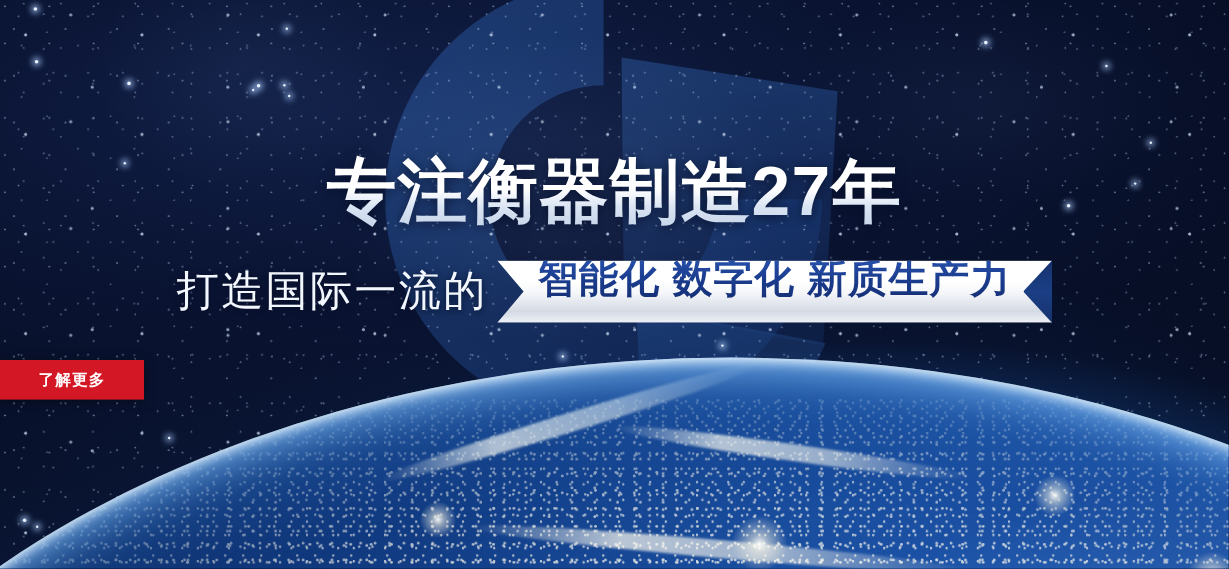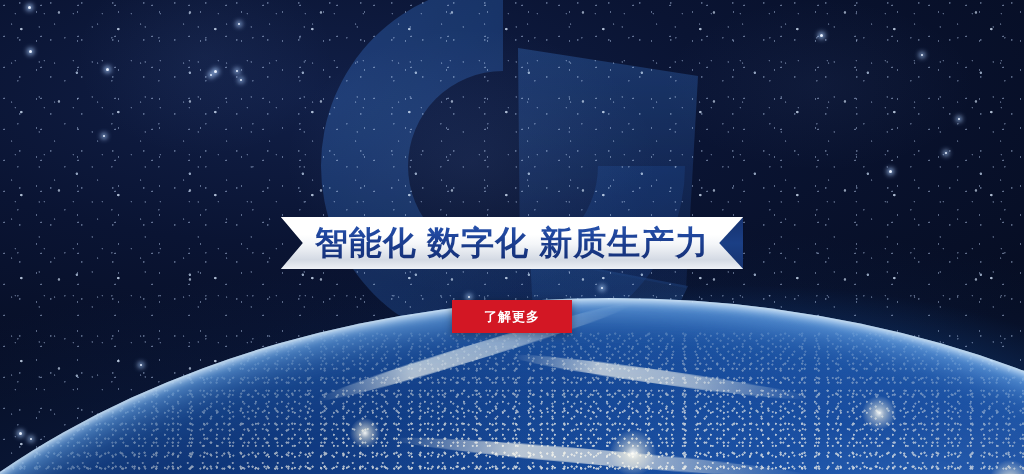--- a/index.html
+++ b/index.html
@@ -193,23 +193,23 @@
     color: #f2f6fd;
     letter-spacing: 2px;
     text-shadow: 0 2px 6px rgba(3,12,36,0.85);
   }
   .sub-side.left  { margin-right: 8px; }
   .sub-side.right { margin-left: 8px; }
 
   .ribbon {
     position: relative;
     height: 52px;
-    padding: 2px 34px;
+    padding: 14px 34px;
     display: flex;
-    align-items: center;
+    align-items: flex-end;
     justify-content: center;
     background: linear-gradient(180deg, #ffffff 0%, #ffffff 34%, #f4f6f9 52%, #d4dae4 82%, #eef1f6 100%);
     -webkit-clip-path: polygon(0 0, 100% 0, 100% 100%, 0 100%, 22px 50%);
     clip-path: polygon(0 0, 100% 0, 100% 100%, 0 100%, 22px 50%);
     box-shadow: 0 2px 10px rgba(2,10,32,0.55);
   }
   .ribbon::after {
     content: "";
     position: absolute;
     right: 0; top: 0;
@@ -229,21 +229,20 @@
     -webkit-background-clip: text;
     background-clip: text;
     -webkit-text-fill-color: transparent;
   }
 
   .cta-wrap {
     position: absolute;
     left: 0; right: 0;
     top: 300px;
     display: flex;
-    justify-content: center;
   }
   .cta {
     display: inline-flex;
     align-items: center;
     justify-content: center;
     width: 120px;
     height: 33px;
     background: #d31724;
     color: #ffffff;
     font-size: 13px;
@@ -322,22 +321,24 @@
     <div class="city-glow" style="left:860px;  top:130px; width:46px;  height:46px;"></div>
 
     <div class="city-glow" style="left:1112px; top:96px;  width:34px;  height:34px;"></div>
     <div class="city-glow" style="left:600px;  top:118px; width:30px;  height:30px;"></div>
     <div class="city-glow" style="left:1240px; top:160px; width:40px;  height:40px;"></div>
   </div>
   <div class="earth-limb"></div>
 
   <div class="content">
 
+    <div class="headline">专注衡器制造27年</div>
 
     <div class="subline">
+      <span class="sub-side left">打造国际一流的</span>
 
       <div class="ribbon">
         <span class="ribbon-text">智能化  数字化  新质生产力</span>
       </div>
 
     </div>
 
     <div class="cta-wrap">
       <a href="#" class="cta">了解更多</a>
     </div>

